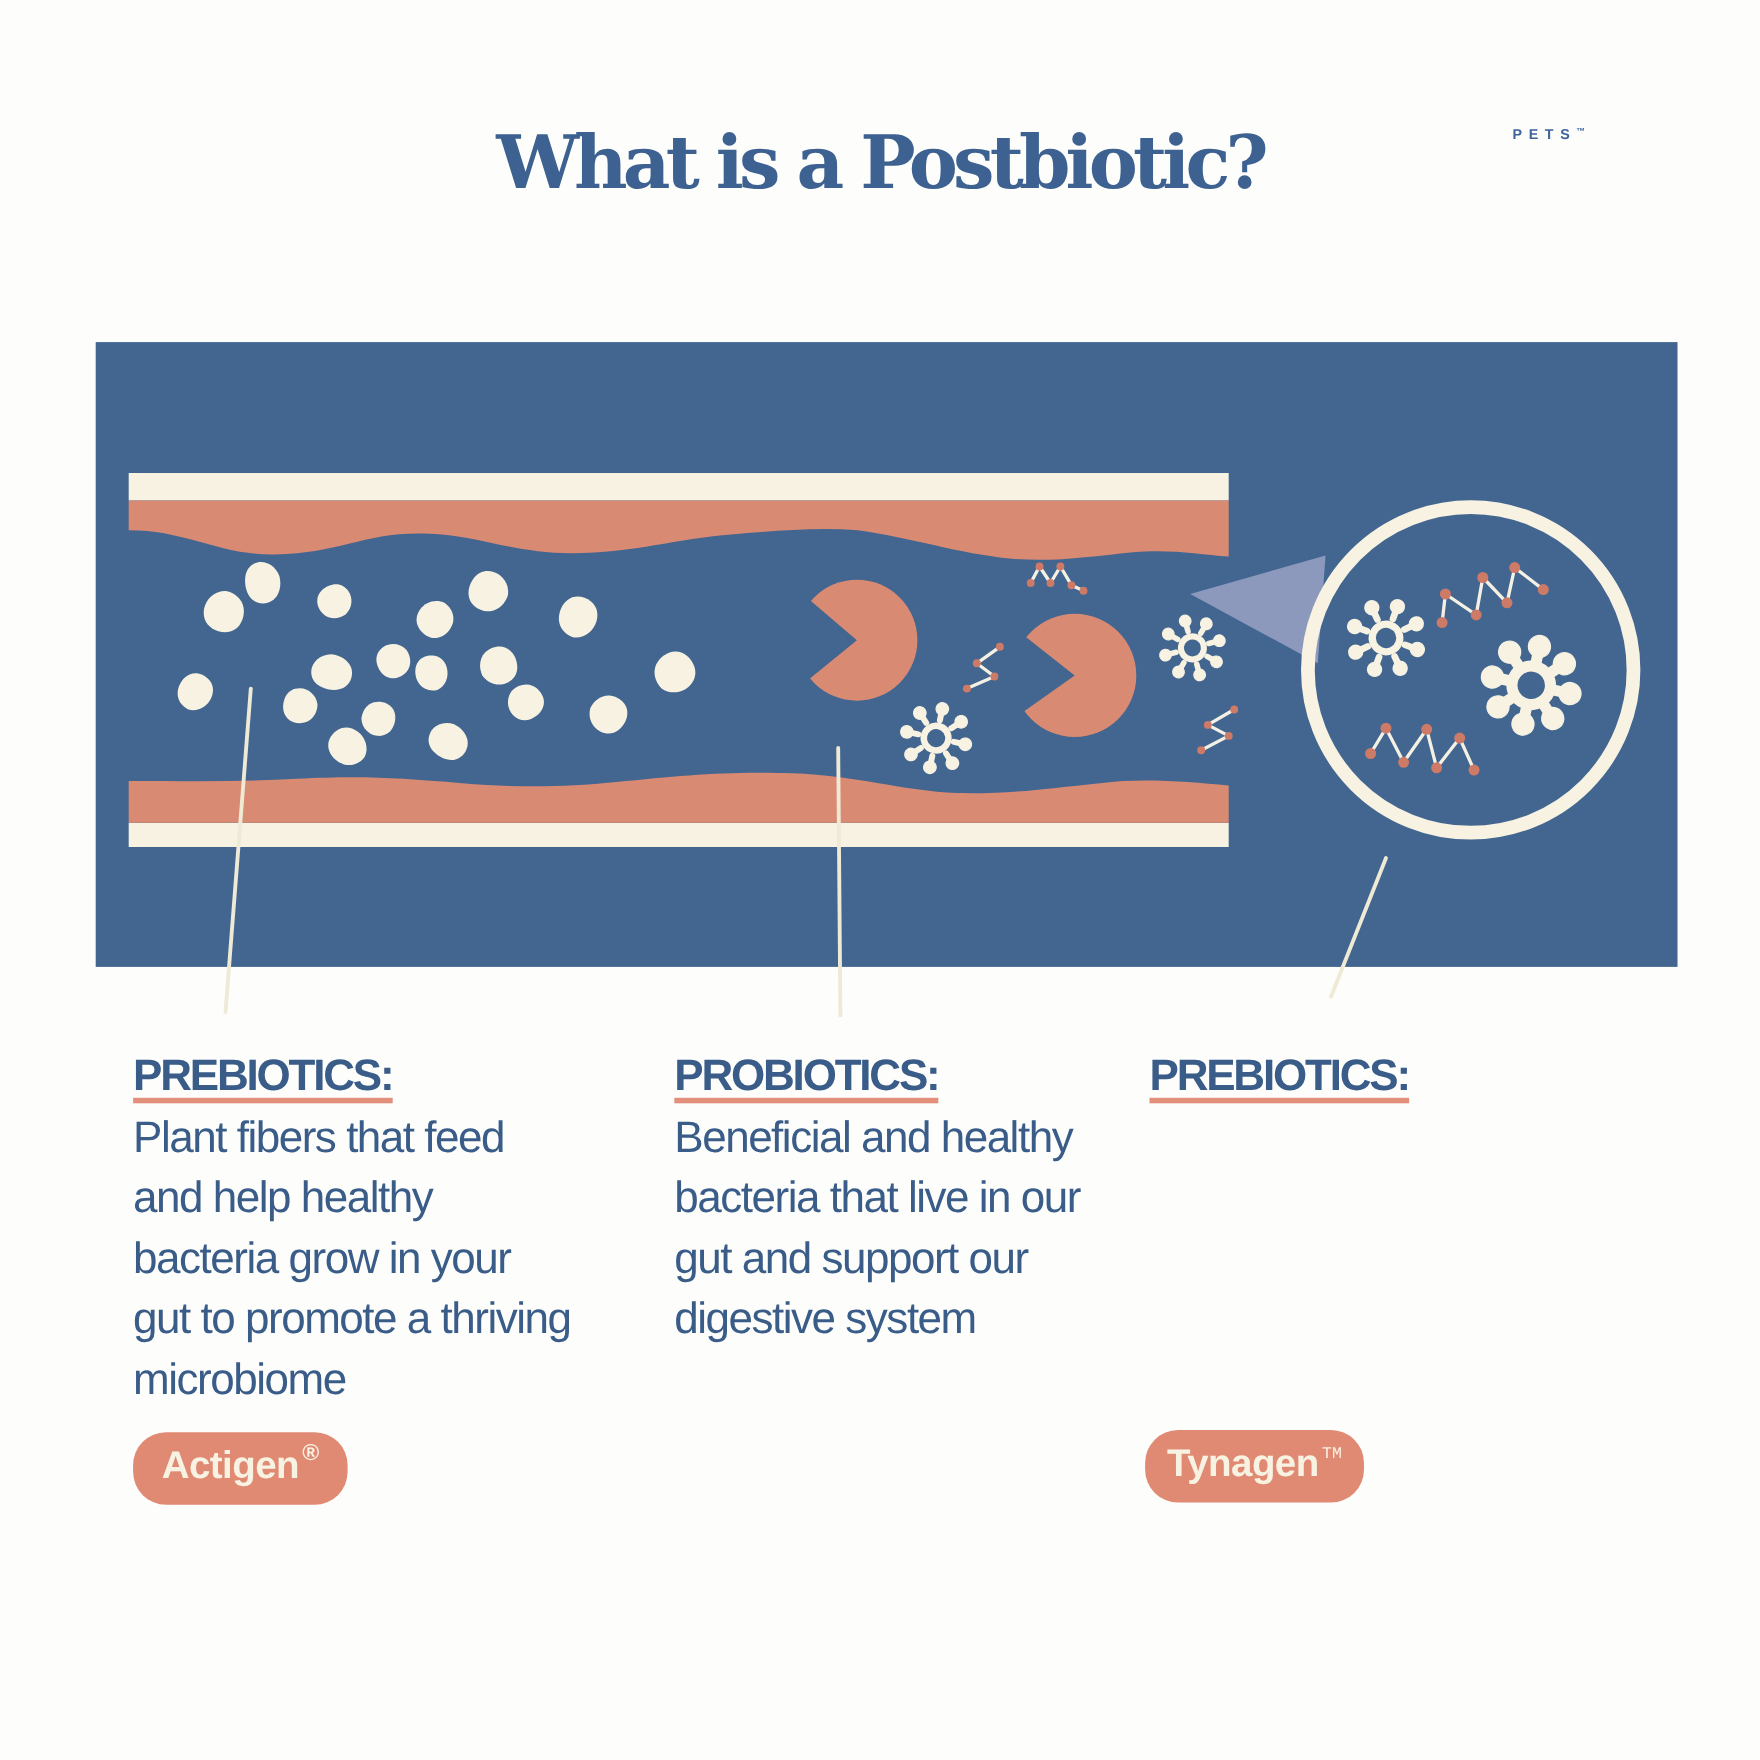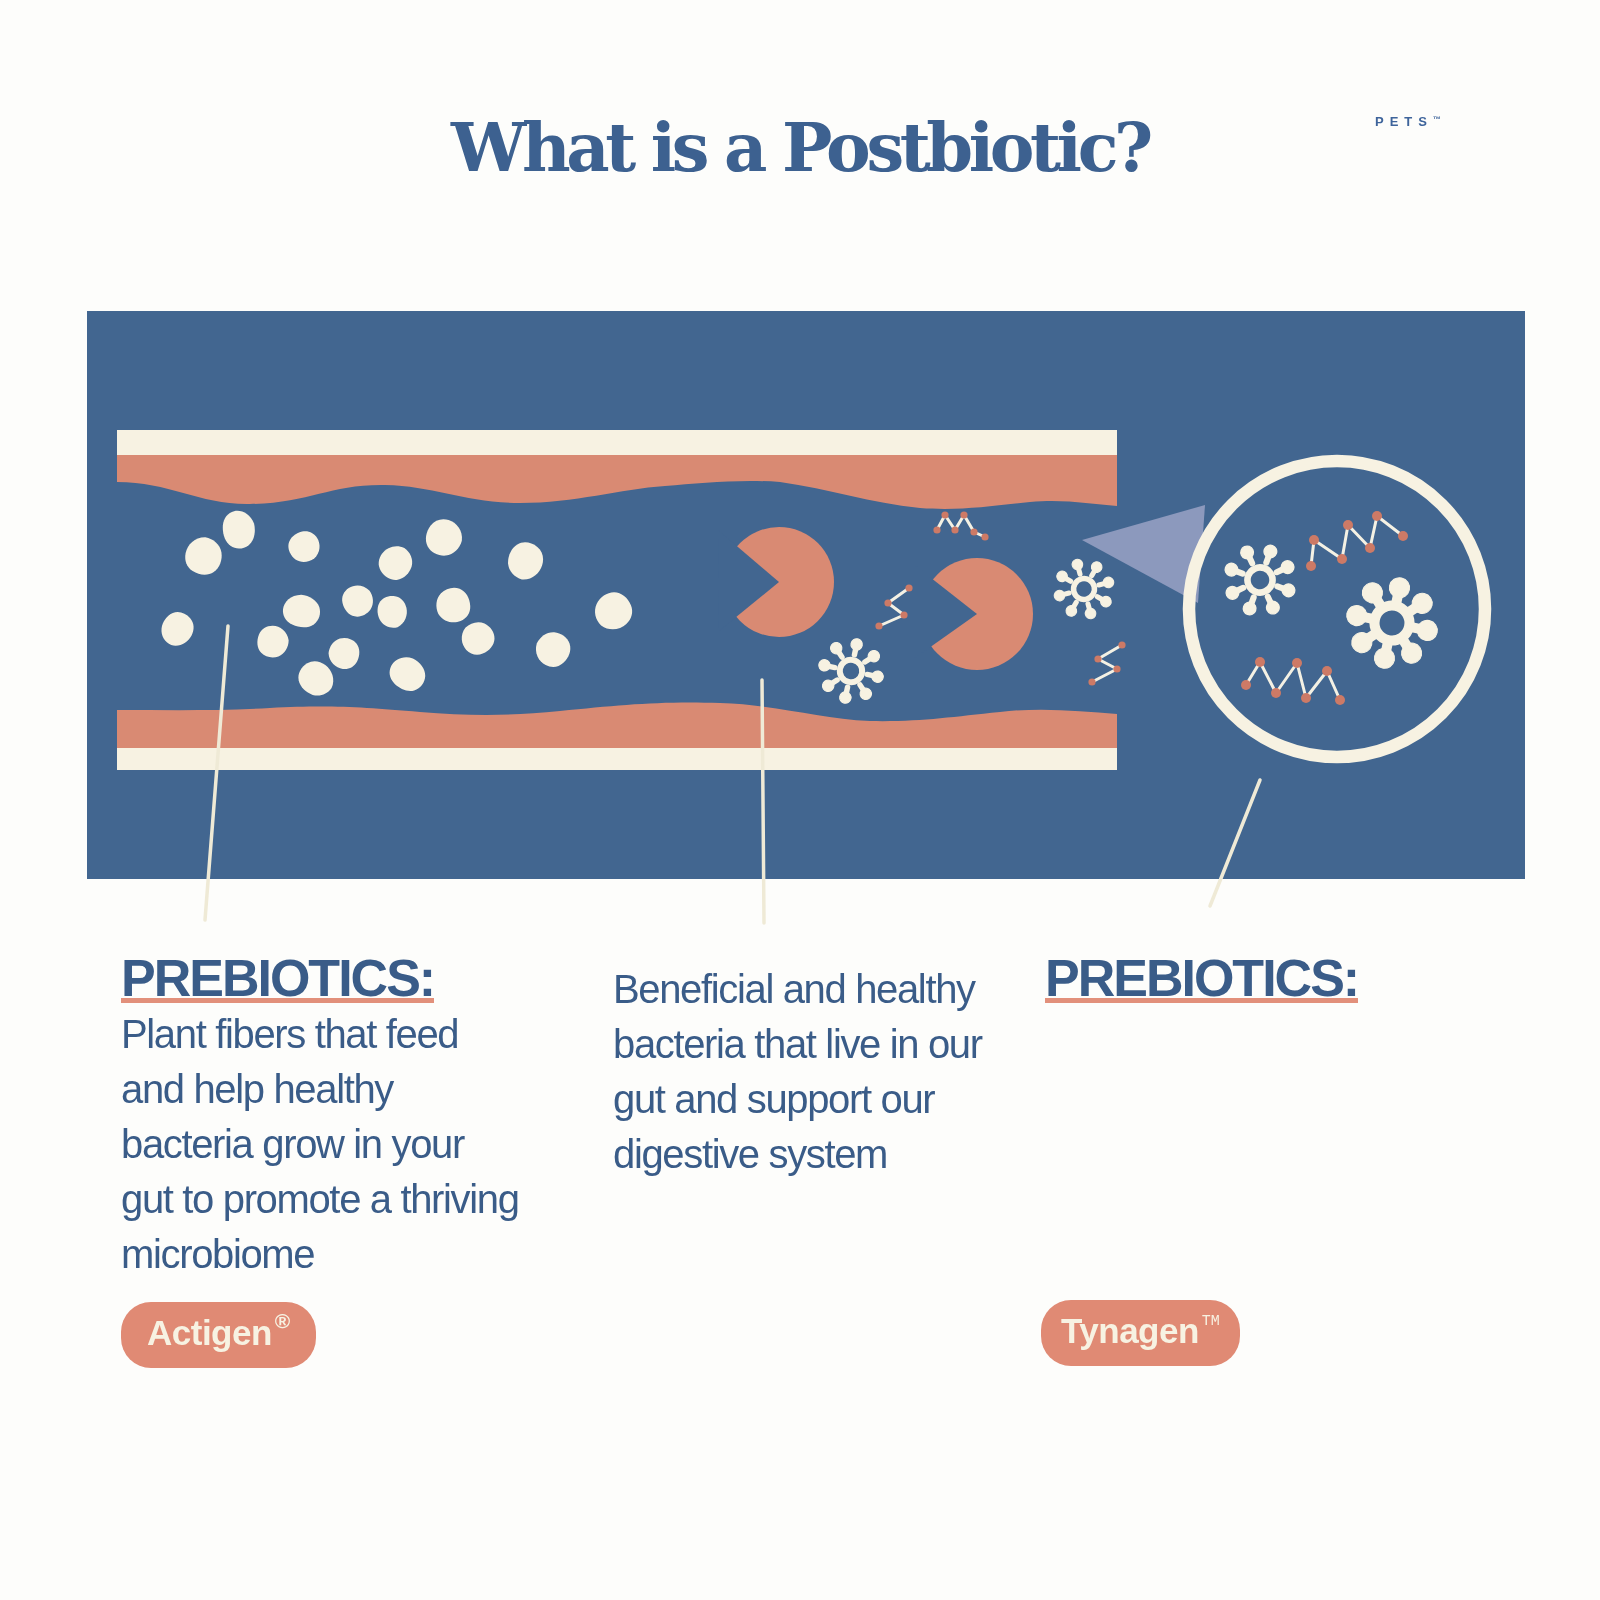--- a/index.html
+++ b/index.html
@@ -76,21 +76,21 @@
   .zig{stroke:#f4f1e4;stroke-width:3;fill:none;stroke-linejoin:round;stroke-linecap:round;}
   .zigdot{fill:var(--dot-salmon);}
   .pointer{stroke:#efead6;stroke-width:3.5;fill:none;stroke-linecap:round;}
   .col{
     position:absolute;
     top:958px;
     width:470px;
   }
   .col .heading{
     display:inline-block;
-    font-size:52px;
+    font-size:40px;
     font-weight:bold;
     letter-spacing:-2px;
     line-height:40px;
     color:var(--text-blue);
     border-bottom:5px solid var(--salmon-underline);
   }
   .col .body{
     margin-top:4px;
     font-size:40px;
     letter-spacing:-1.35px;
@@ -324,20 +324,21 @@
 <div class="col" id="col-prebiotics">
   <div class="heading">PREBIOTICS:</div>
   <div class="body">Plant fibers that feed
 and help healthy
 bacteria grow in your
 gut to promote a thriving
 microbiome</div>
 </div>
 
 <div class="col" id="col-probiotics">
+  <div class="heading">PROBIOTICS:</div>
   <div class="body">Beneficial and healthy
 bacteria that live in our
 gut and support our
 digestive system</div>
 </div>
 
 <div class="col" id="col-postbiotics">
   <div class="heading">PREBIOTICS:</div>
 </div>
 

